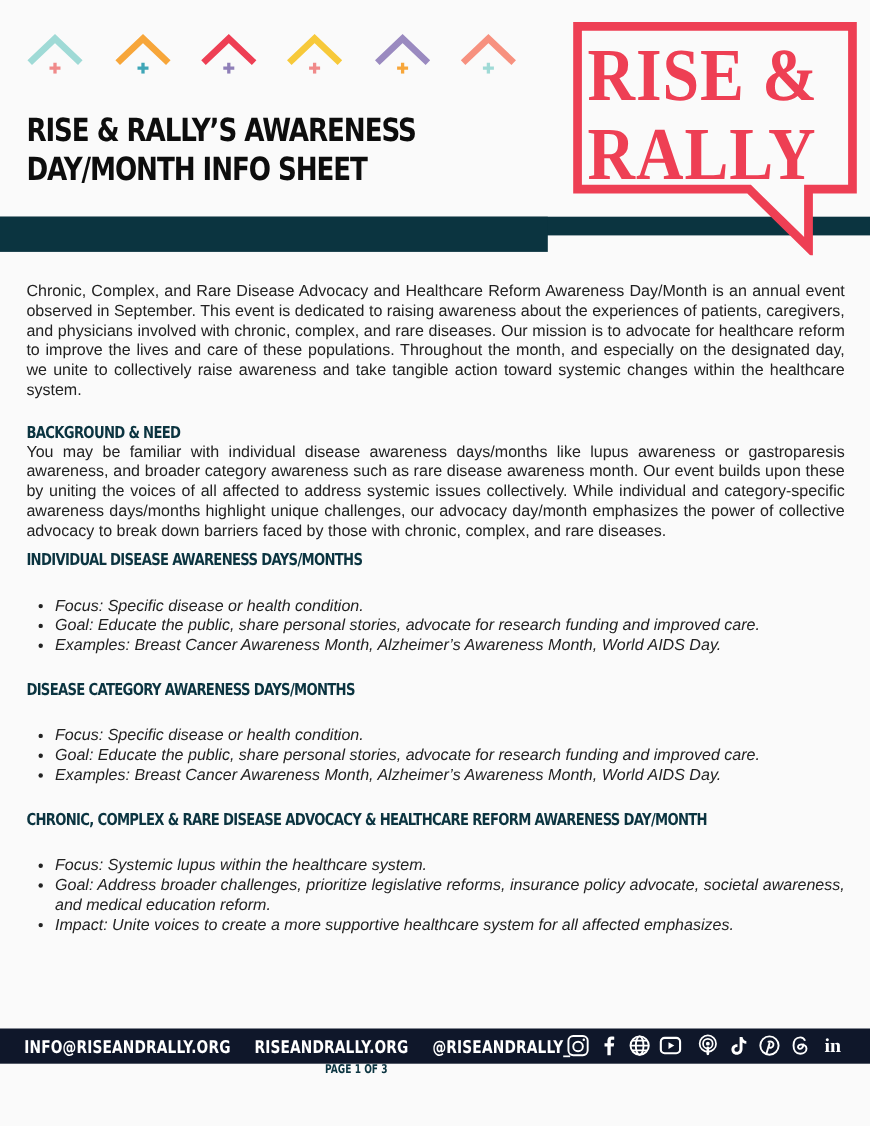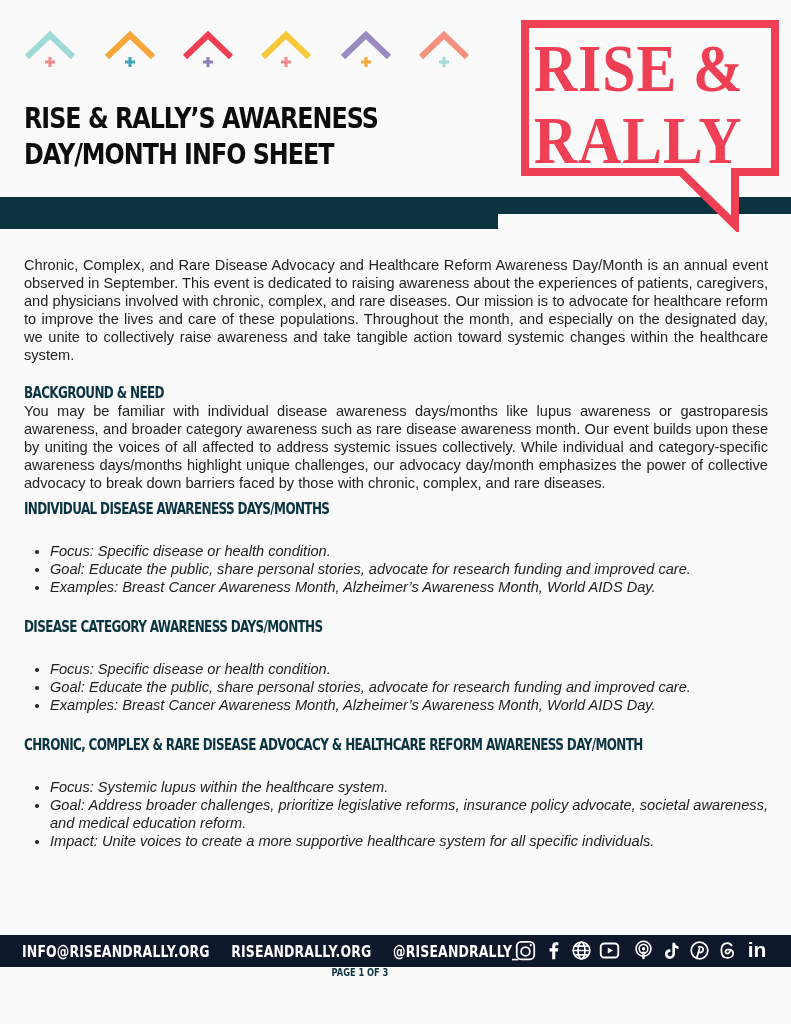--- a/index.html
+++ b/index.html
@@ -41,21 +41,21 @@
       color: #0b3440; font-size: 15px; letter-spacing: -0.8px;
       transform: scaleX(0.8); transform-origin: left top; white-space: nowrap;
     }
     .h-bg { margin-top: 20px; }
     .h1 { margin-top: 8px; margin-bottom: 24px; }
     .h2 { margin-top: 22px; margin-bottom: 24px; }
     .h3 { margin-top: 22px; margin-bottom: 24px; }
     ul { margin: 0; padding-left: 26px; font-style: italic; }
     ul li { text-align: justify; padding-left: 0; }
     .page-num {
-      position: absolute; top: 962px; left: 0; width: 647px; text-align: center; padding-left: 36px;
+      position: absolute; top: 962px; left: 0; width: 647px; text-align: center;
     }
     .page-num span {
       display: inline-block; font-family: "DejaVu Sans", sans-serif; font-weight: bold;
       color: #0b3440; font-size: 11px; transform: scaleX(0.75);
     }
     .footer {
       position: absolute; left: 0; top: 935px; width: 791px; height: 32px; background: #0f172a;
       color: #fff;
       padding-left: 20px;
     }
@@ -133,21 +133,21 @@
   <ul>
     <li>Focus: Specific disease or health condition.</li>
     <li>Goal: Educate the public, share personal stories, advocate for research funding and improved care.</li>
     <li>Examples: Breast Cancer Awareness Month, Alzheimer’s Awareness Month, World AIDS Day.</li>
   </ul>
 
   <div class="sec-h h3">CHRONIC, COMPLEX &amp; RARE DISEASE ADVOCACY &amp; HEALTHCARE REFORM AWARENESS DAY/MONTH</div>
   <ul>
     <li>Focus: Systemic lupus within the healthcare system.</li>
     <li>Goal: Address broader challenges, prioritize legislative reforms, insurance policy advocate, societal awareness, and medical education reform.</li>
-    <li>Impact: Unite voices to create a more supportive healthcare system for all specific individuals.</li>
+    <li>Impact: Unite voices to create a more supportive healthcare system for all affected emphasizes.</li>
   </ul>
 </div>
 
 <div class="page-num">
   <span>PAGE 1 OF 3</span>
 </div>
 
 <div class="footer">
   <div class="footer-links">
     <span>INFO@RISEANDRALLY.ORG</span>
@@ -197,15 +197,15 @@
       <svg viewBox="0 0 24 24">
           <circle cx="12" cy="12" r="9.5" fill="none" stroke="#fff" stroke-width="2"></circle>
           <path d="M11,8 C14.5,7 17,9 16,12 C15.3,14.3 12.5,15 11.5,13.5 M12,10 L9,20" fill="none" stroke="#fff" stroke-width="2" stroke-linecap="round"></path>
         </svg>
     </div>
     <div class="soc">
       <svg viewBox="0 0 24 24">
           <path d="M17,7 C16,4.5 14,3.5 12,3.5 C7.5,3.5 5,7 5,12 C5,17 7.5,20.5 12,20.5 C15.5,20.5 18.5,18.5 18.5,15 C18.5,11.5 14.5,10.5 12,11 C9.5,11.5 9,14 10.5,15 C12.5,16.3 15.5,14.5 15,10" fill="none" stroke="#fff" stroke-width="2"></path>
         </svg>
     </div>
-    <div class="soc" style="font-family:Liberation Sans, sans-serif;font-size:21px;width:26px">in</div>
+    <div class="soc" style="font-family:Liberation Serif, serif;font-size:18px;width:26px">in</div>
   </div>
 </div>
 
 </body></html>

